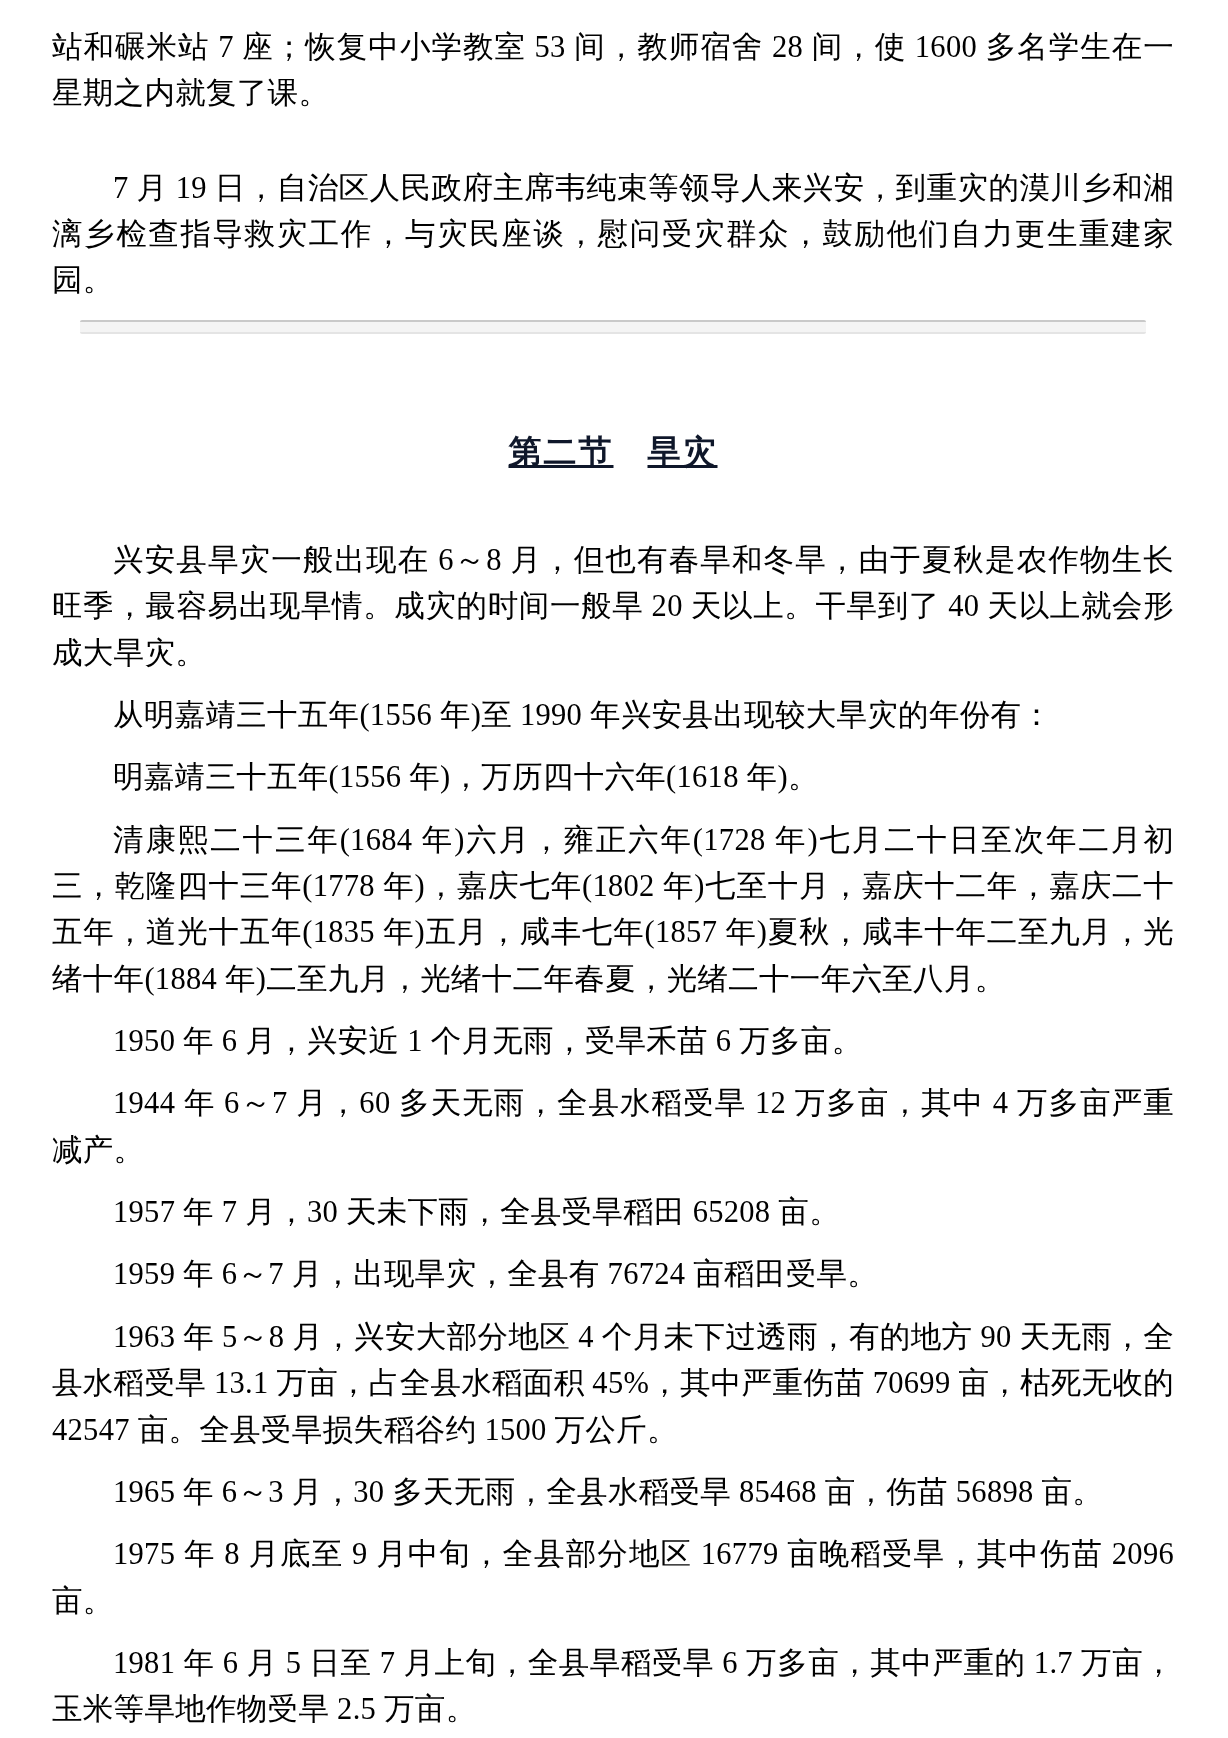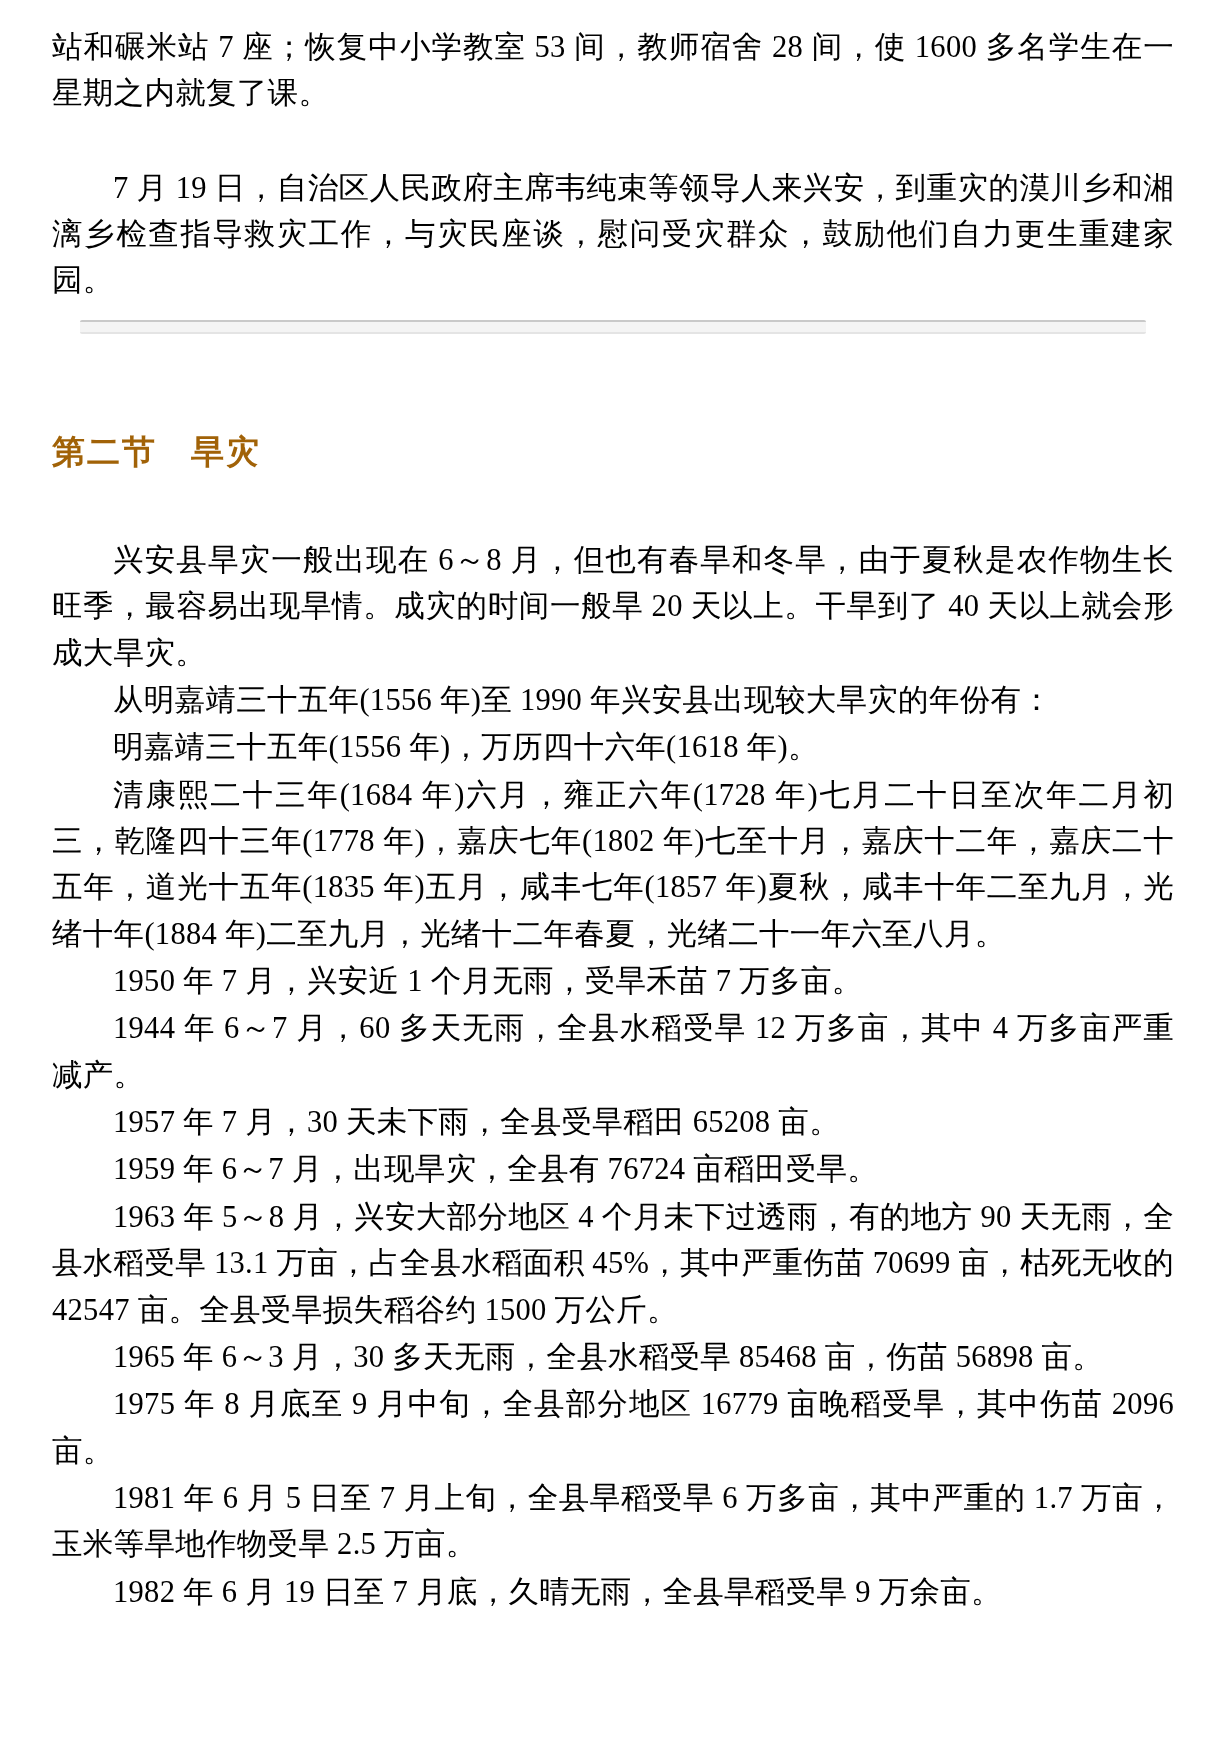--- a/index.html
+++ b/index.html
@@ -35,35 +35,36 @@
   .divider {
     margin: 16px 28px 0 28px;
     height: 10px;
     border-top: 2px solid #c9c9c9;
     border-bottom: 2px solid #e4e4e4;
     background: #f4f4f4;
     border-radius: 2px;
   }
   .section-title {
     margin: 96px 0 0 0;
-    text-align: left;
-    color: #a16207;
+    text-align: center;
+    color: #0f172a;
     font-size: 33px;
     font-weight: bold;
     letter-spacing: 2px;
+    text-decoration: underline;
   }
   .section-title .gap {
     display: inline-block;
     width: 34px;
   }
   .body-block {
     margin-top: 62px;
   }
   .body-block .para + .para {
-    margin-top: 1px;
+    margin-top: 16px;
   }
 </style>
 </head>
 <body>
 
 <div class="page">
 
   <p class="para">站和碾米站 7 座；恢复中小学教室 53 间，教师宿舍 28 间，使 1600 多名学生在一星期之内就复了课。</p>
   <p class="para indent">7 月 19 日，自治区人民政府主席韦纯束等领导人来兴安，到重灾的漠川乡和湘漓乡检查指导救灾工作，与灾民座谈，慰问受灾群众，鼓励他们自力更生重建家园。</p>
 
@@ -71,21 +72,21 @@
 
   <h2 class="section-title">
     <span>第二节</span><span class="gap"></span><span>旱灾</span>
   </h2>
 
   <div class="body-block">
     <p class="para indent">兴安县旱灾一般出现在 6～8 月，但也有春旱和冬旱，由于夏秋是农作物生长旺季，最容易出现旱情。成灾的时间一般旱 20 天以上。干旱到了 40 天以上就会形成大旱灾。</p>
     <p class="para indent">从明嘉靖三十五年(1556 年)至 1990 年兴安县出现较大旱灾的年份有：</p>
     <p class="para indent">明嘉靖三十五年(1556 年)，万历四十六年(1618 年)。</p>
     <p class="para indent">清康熙二十三年(1684 年)六月，雍正六年(1728 年)七月二十日至次年二月初三，乾隆四十三年(1778 年)，嘉庆七年(1802 年)七至十月，嘉庆十二年，嘉庆二十五年，道光十五年(1835 年)五月，咸丰七年(1857 年)夏秋，咸丰十年二至九月，光绪十年(1884 年)二至九月，光绪十二年春夏，光绪二十一年六至八月。</p>
-    <p class="para indent">1950 年 7 月，兴安近 1 个月无雨，受旱禾苗 7 万多亩。</p>
+    <p class="para indent">1950 年 6 月，兴安近 1 个月无雨，受旱禾苗 6 万多亩。</p>
     <p class="para indent">1944 年 6～7 月，60 多天无雨，全县水稻受旱 12 万多亩，其中 4 万多亩严重减产。</p>
     <p class="para indent">1957 年 7 月，30 天未下雨，全县受旱稻田 65208 亩。</p>
     <p class="para indent">1959 年 6～7 月，出现旱灾，全县有 76724 亩稻田受旱。</p>
     <p class="para indent">1963 年 5～8 月，兴安大部分地区 4 个月未下过透雨，有的地方 90 天无雨，全县水稻受旱 13.1 万亩，占全县水稻面积 45%，其中严重伤苗 70699 亩，枯死无收的 42547 亩。全县受旱损失稻谷约 1500 万公斤。</p>
     <p class="para indent">1965 年 6～3 月，30 多天无雨，全县水稻受旱 85468 亩，伤苗 56898 亩。</p>
     <p class="para indent">1975 年 8 月底至 9 月中旬，全县部分地区 16779 亩晚稻受旱，其中伤苗 2096 亩。</p>
     <p class="para indent">1981 年 6 月 5 日至 7 月上旬，全县旱稻受旱 6 万多亩，其中严重的 1.7 万亩，玉米等旱地作物受旱 2.5 万亩。</p>
     <p class="para indent">1982 年 6 月 19 日至 7 月底，久晴无雨，全县旱稻受旱 9 万余亩。</p>
   </div>
 

